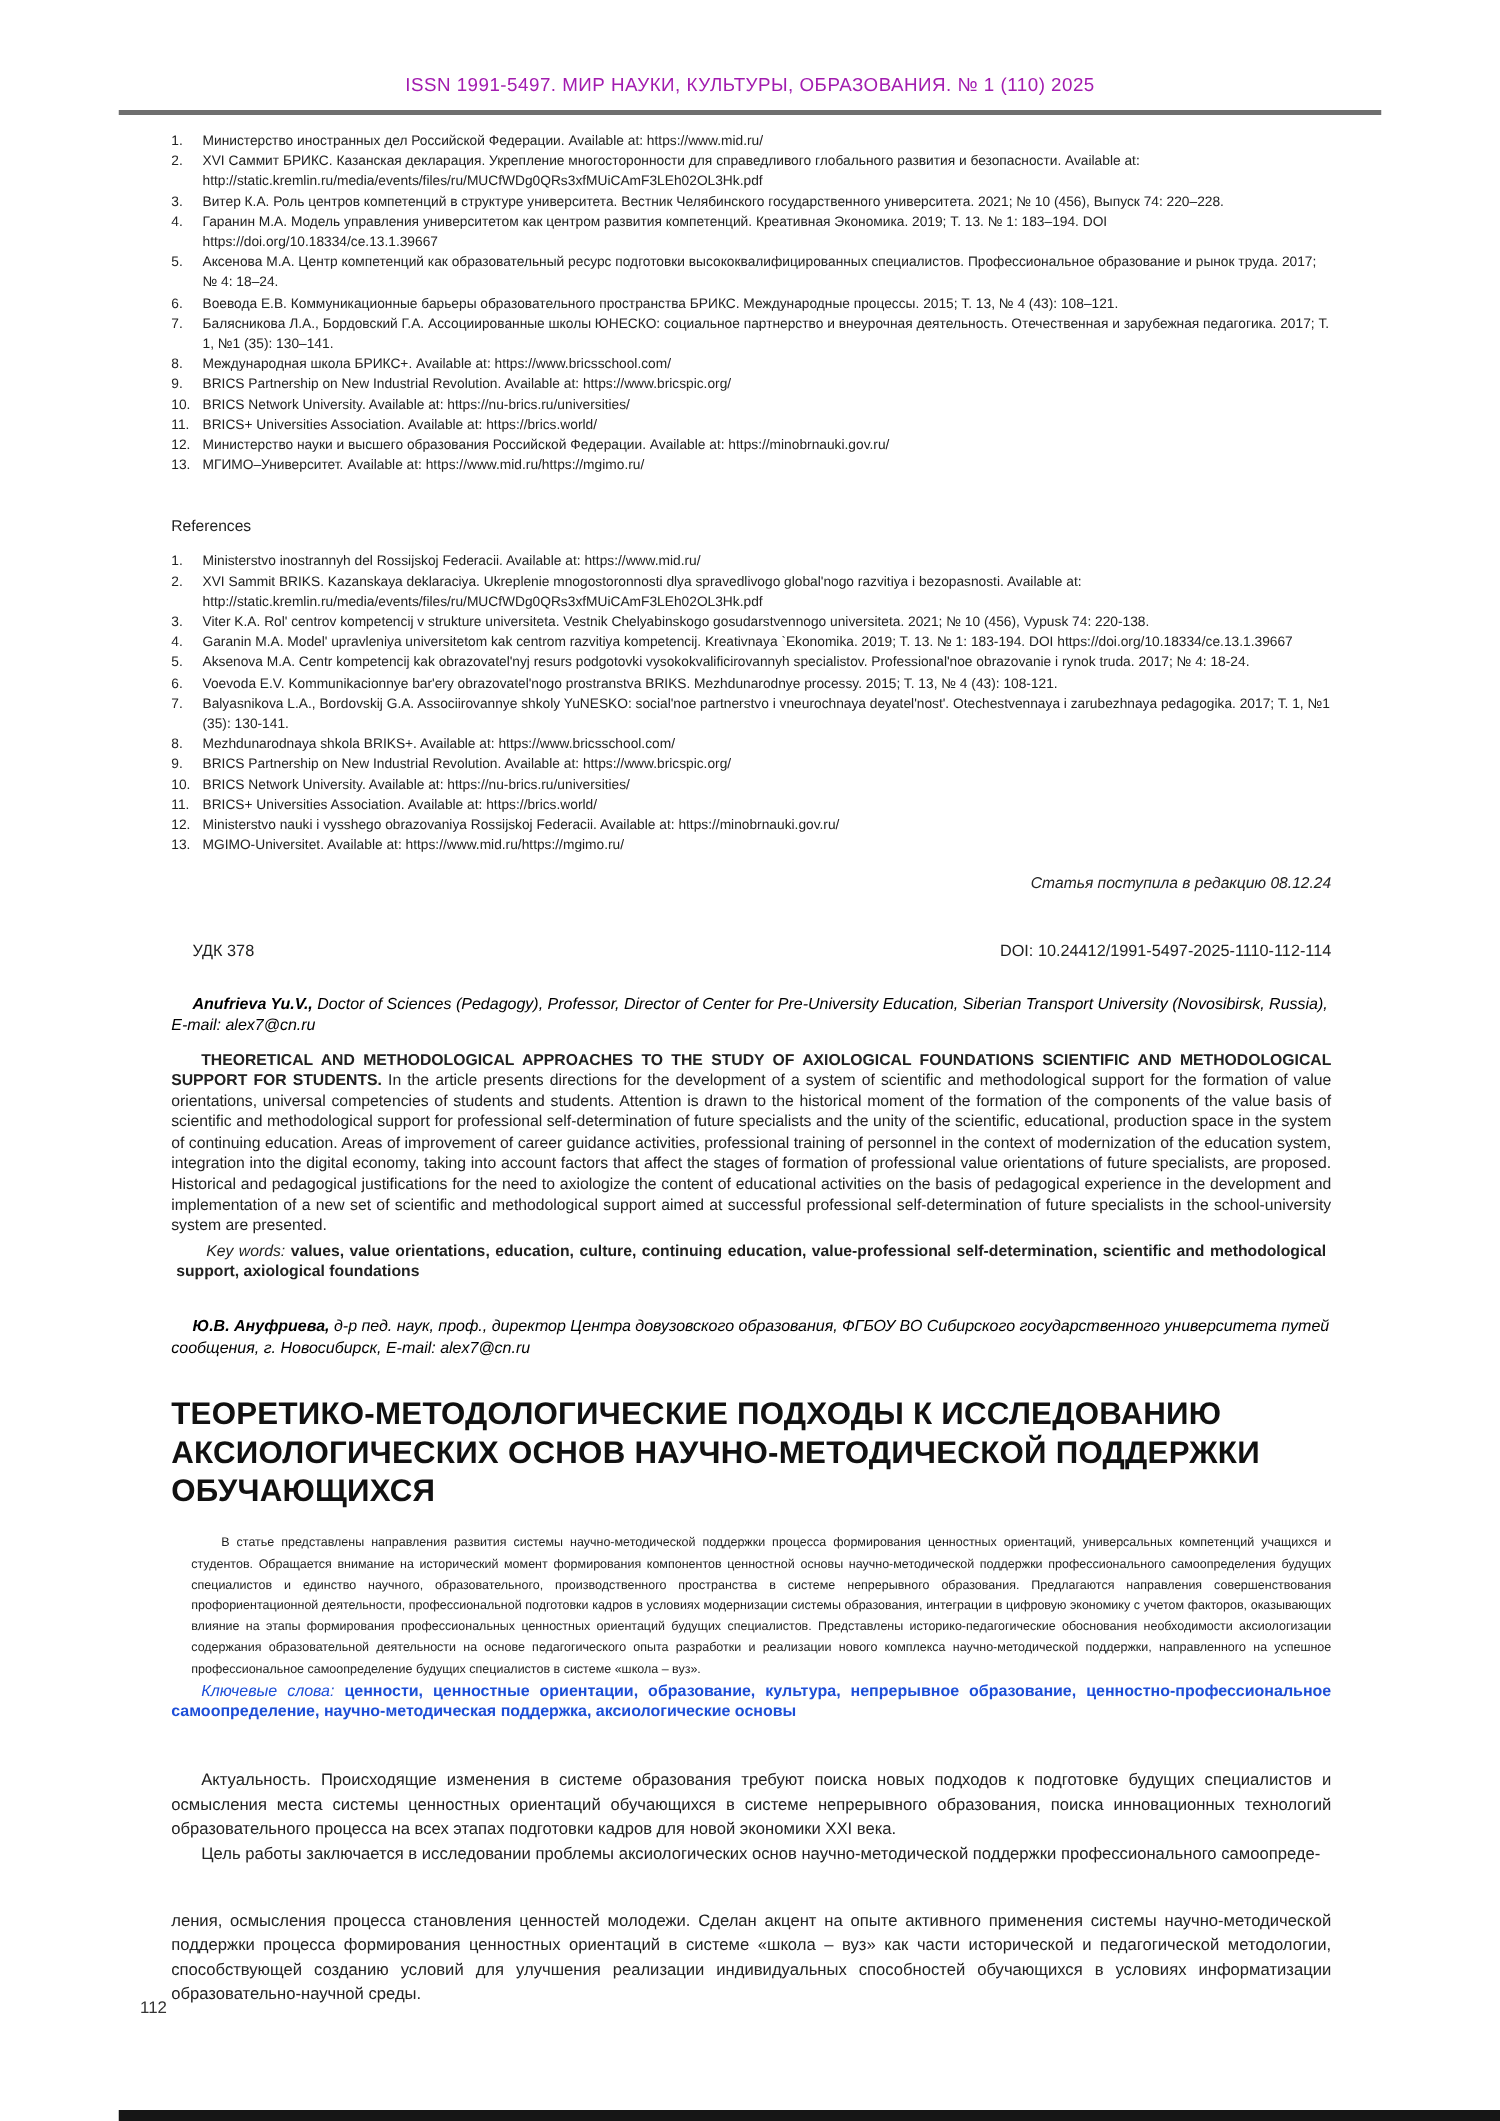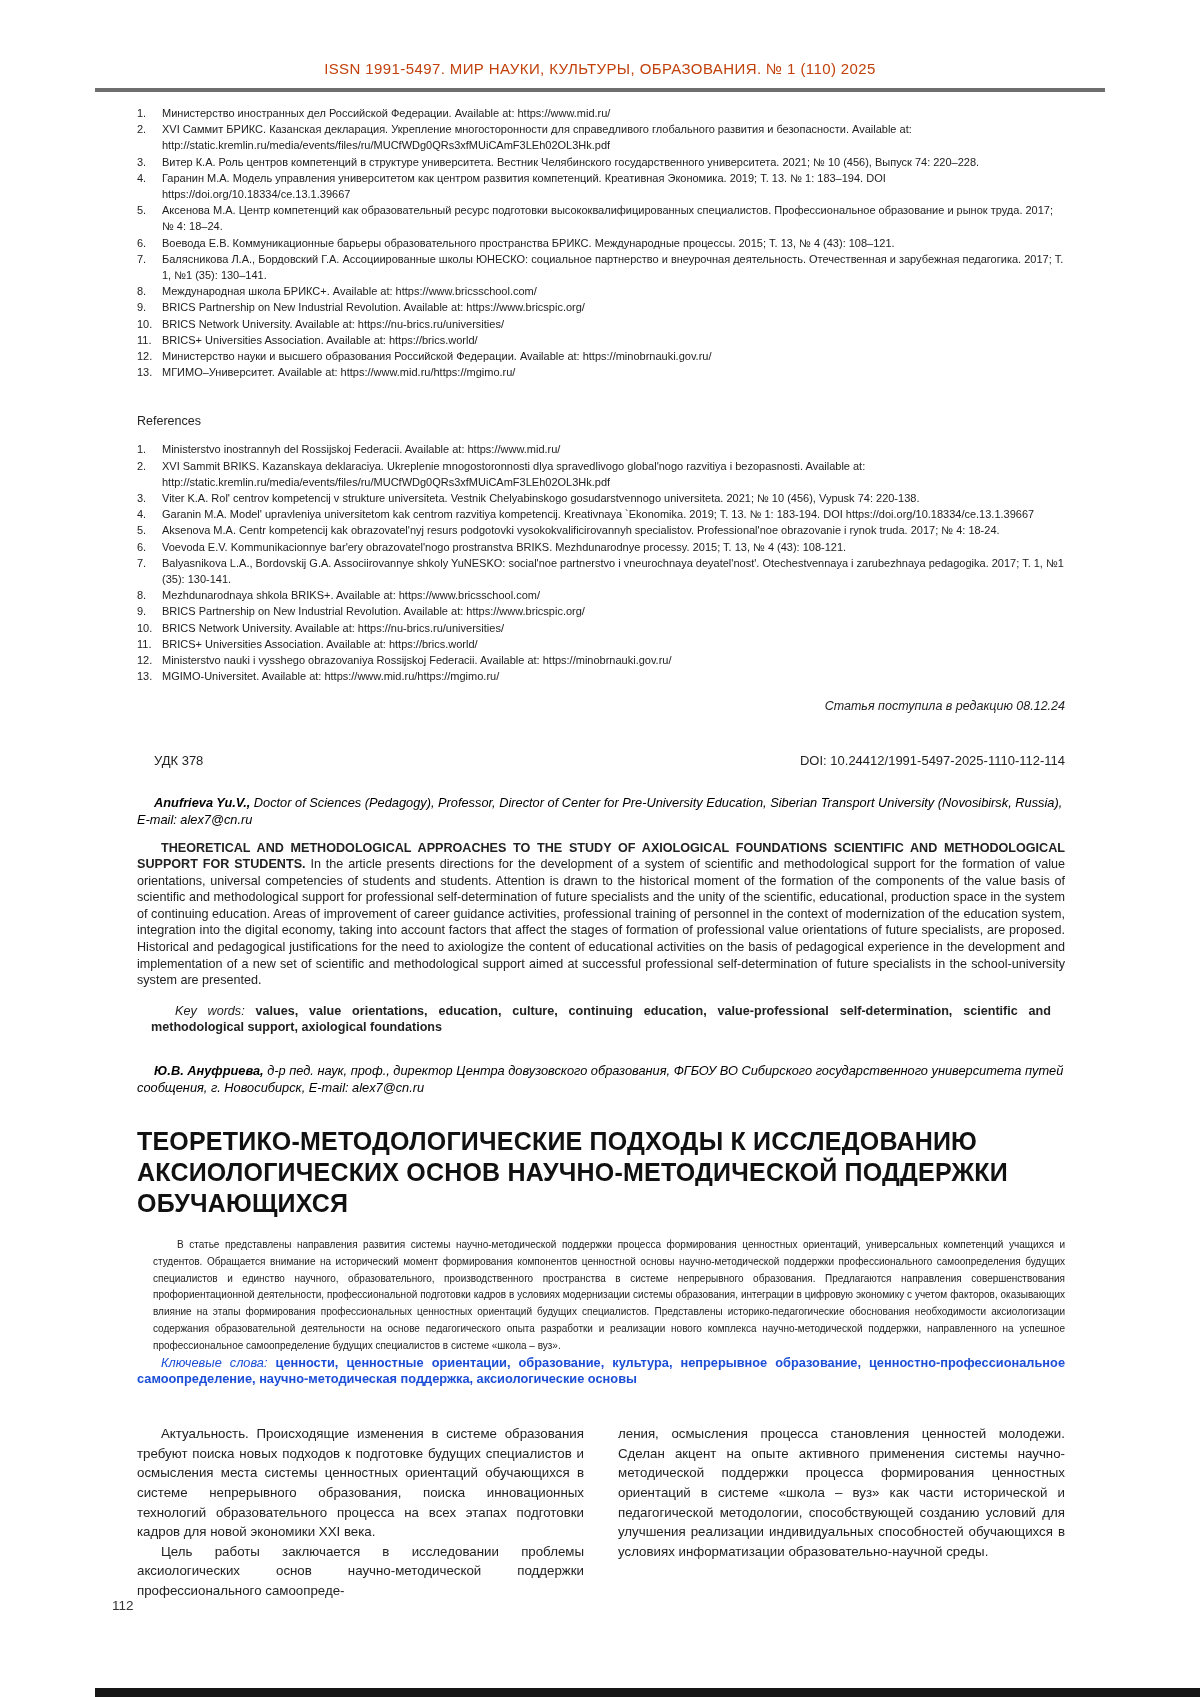--- a/index.html
+++ b/index.html
@@ -3,21 +3,21 @@
 <meta charset="utf-8">
 <style>
   html,body { margin:0; padding:0; background:#ffffff; }
   .page {
     position:relative; width:1200px; height:1697px; margin:0 auto;
     background:#ffffff; color:#1f1f1f; overflow:hidden;
     font-family:"Liberation Sans", sans-serif;
   }
   .journal-header {
     padding-top:60px; text-align:center;
-    font-size:15px; letter-spacing:0.4px; color:#c2410c;
+    font-size:15px; letter-spacing:0.4px; color:#a21caf;
   }
   .header-rule {
     width:1010px; height:4px; margin:11px auto 0 auto; background:#6f6f6f;
   }
   .content { width:928px; margin-left:137px; }
 
   .section-heading { margin-top:34px; font-size:12.5px; color:#222; }
   .ref-list { margin-top:13px; font-size:11px; line-height:16.2px; color:#222; }
   .ref-item { display:flex; }
   .ref-num { flex:0 0 25px; }
@@ -26,35 +26,35 @@
 
   .received-note { margin-top:14px; text-align:right; font-style:italic; font-size:12.5px; color:#222; }
 
   .meta-row { display:flex; justify-content:space-between; margin-top:40px; padding-left:17px; font-size:13px; color:#222; }
 
   .author-block { margin-top:26px; font-size:12.8px; line-height:17px; font-style:italic; text-indent:17px; color:#000000; }
   .author-block .author-name { font-weight:bold; }
 
   .abstract { margin:12px 0 0 0; font-size:12.6px; line-height:16.6px; text-align:justify; text-indent:24px; color:#222; }
   .abstract .lead { font-weight:bold; }
-  .keywords { margin:14px; font-size:12.6px; line-height:16.6px; text-align:justify; text-indent:24px; color:#222; }
+  .keywords { margin:4px; font-size:12.6px; line-height:16.6px; text-align:justify; text-indent:24px; color:#222; }
   .keywords .kw-label { font-style:italic; }
   .keywords .kw-text { font-weight:bold; }
 
   .article-title {
     margin-top:30px; font-size:25px; line-height:31px; font-weight:bold;
     letter-spacing:0.2px; color:#111;
   }
 
   .abstract-ru { margin:18px 0 0 16px; font-size:10px; line-height:16.8px; text-align:justify; text-indent:24px; color:#222; }
   .keywords-ru { margin:0; font-size:12.8px; line-height:16.8px; text-align:justify; text-indent:24px; color:#1d4ed8; }
   .keywords-ru .kw-label { font-style:italic; }
   .keywords-ru .kw-text { font-weight:bold; }
 
-  .body-cols { display:flex; gap:34px; margin-top:36px; }
+  .body-cols { display:flex; gap:34px; margin-top:36px;flex-direction:column; }
   .body-col { flex:1; font-size:13.3px; line-height:19.6px; text-align:justify; color:#222; }
   .body-para { margin:0; }
   .body-para.indent { text-indent:24px; }
 
   .page-number { position:absolute; left:112px; bottom:84px; font-size:13.5px; color:#333; }
   .footer-bar { position:absolute; left:95px; right:0; bottom:0; height:9px; background:#161616; }
 </style>
 </head>
 <body>
 

